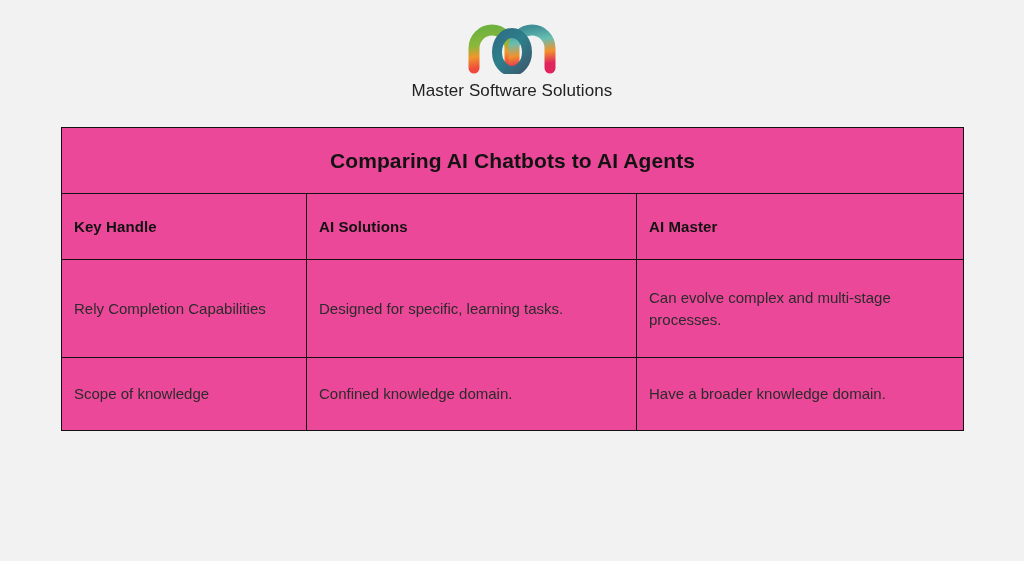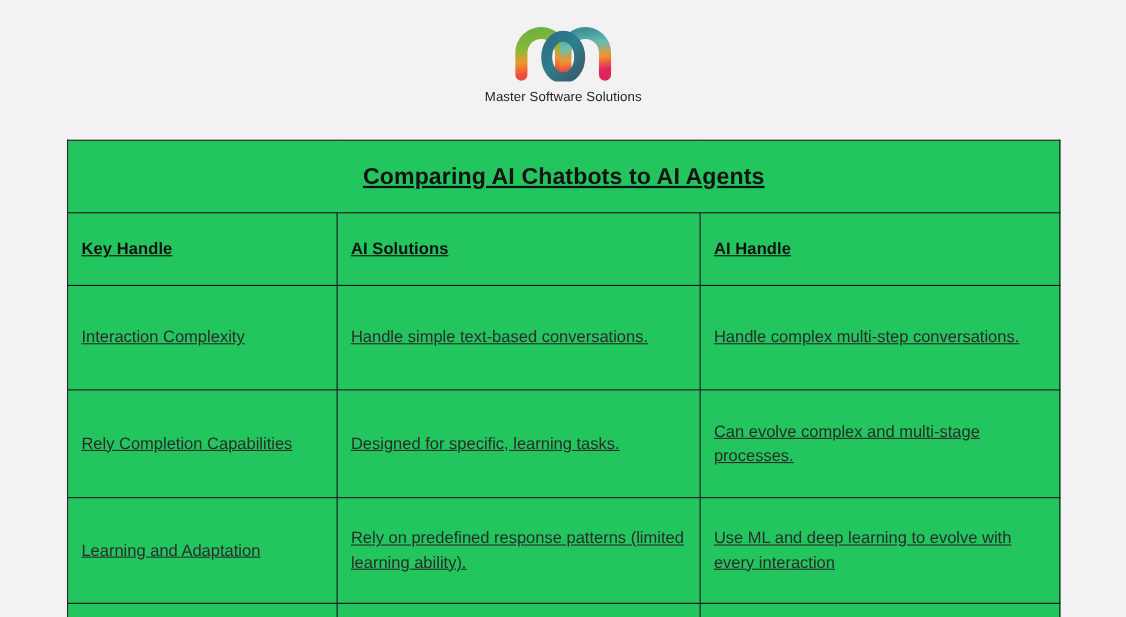--- a/index.html
+++ b/index.html
@@ -33,21 +33,21 @@
     flex-direction: column;
     align-items: center;
   }
   .brand-mark {
     width: 92px;
     height: 56px;
     display: block;
   }
   .brand-name {
     margin-top: 7px;
-    font-size: 12px;
+    font-size: 17px;
     font-weight: 400;
     letter-spacing: .1px;
     color: #222222;
     font-family: "Liberation Sans", sans-serif;
   }
 
   
   .table-wrap {
     position: absolute;
     left: 61px;
@@ -58,22 +58,21 @@
     width: 902px;
     border-collapse: collapse;
     table-layout: fixed;
     background: #f4f4f4;
   }
   table.cmp td,
   table.cmp th {
     border: 1px solid #111111;
     vertical-align: middle;
     text-align: left;
-    background: #22c55e;
-    text-decoration: underline;
+    background: #ec4899;
   }
 
   .title-cell {
     height: 57px;
     text-align: center !important;
     font-size: 21px;
     font-weight: bold;
     color: #121212;
     padding: 4px 10px;
     letter-spacing: .1px;
@@ -151,40 +150,30 @@
         <col class="col-agent">
       </colgroup>
       <tbody>
         <tr>
           <td class="title-cell" colspan="3">Comparing AI Chatbots to AI Agents</td>
         </tr>
 
         <tr>
           <td class="head-cell">Key Handle</td>
           <td class="head-cell">AI Solutions</td>
-          <td class="head-cell">AI Handle</td>
+          <td class="head-cell">AI Master</td>
         </tr>
 
-        <tr class="row-1">
-          <td class="body-cell">Interaction Complexity</td>
-          <td class="body-cell">Handle simple text-based conversations.</td>
-          <td class="body-cell">Handle complex multi-step conversations.</td>
-        </tr>
 
         <tr class="row-2">
           <td class="body-cell">Rely Completion Capabilities</td>
           <td class="body-cell">Designed for specific, learning tasks.</td>
           <td class="body-cell">Can evolve complex and multi-stage processes.</td>
         </tr>
 
-        <tr class="row-3">
-          <td class="body-cell">Learning and Adaptation</td>
-          <td class="body-cell">Rely on predefined response patterns (limited learning ability).</td>
-          <td class="body-cell">Use ML and deep learning to evolve with every interaction</td>
-        </tr>
 
         <tr class="row-4">
           <td class="body-cell">Scope of knowledge</td>
           <td class="body-cell">Confined knowledge domain.</td>
           <td class="body-cell">Have a broader knowledge domain.</td>
         </tr>
       </tbody>
     </table>
   </div>
 

